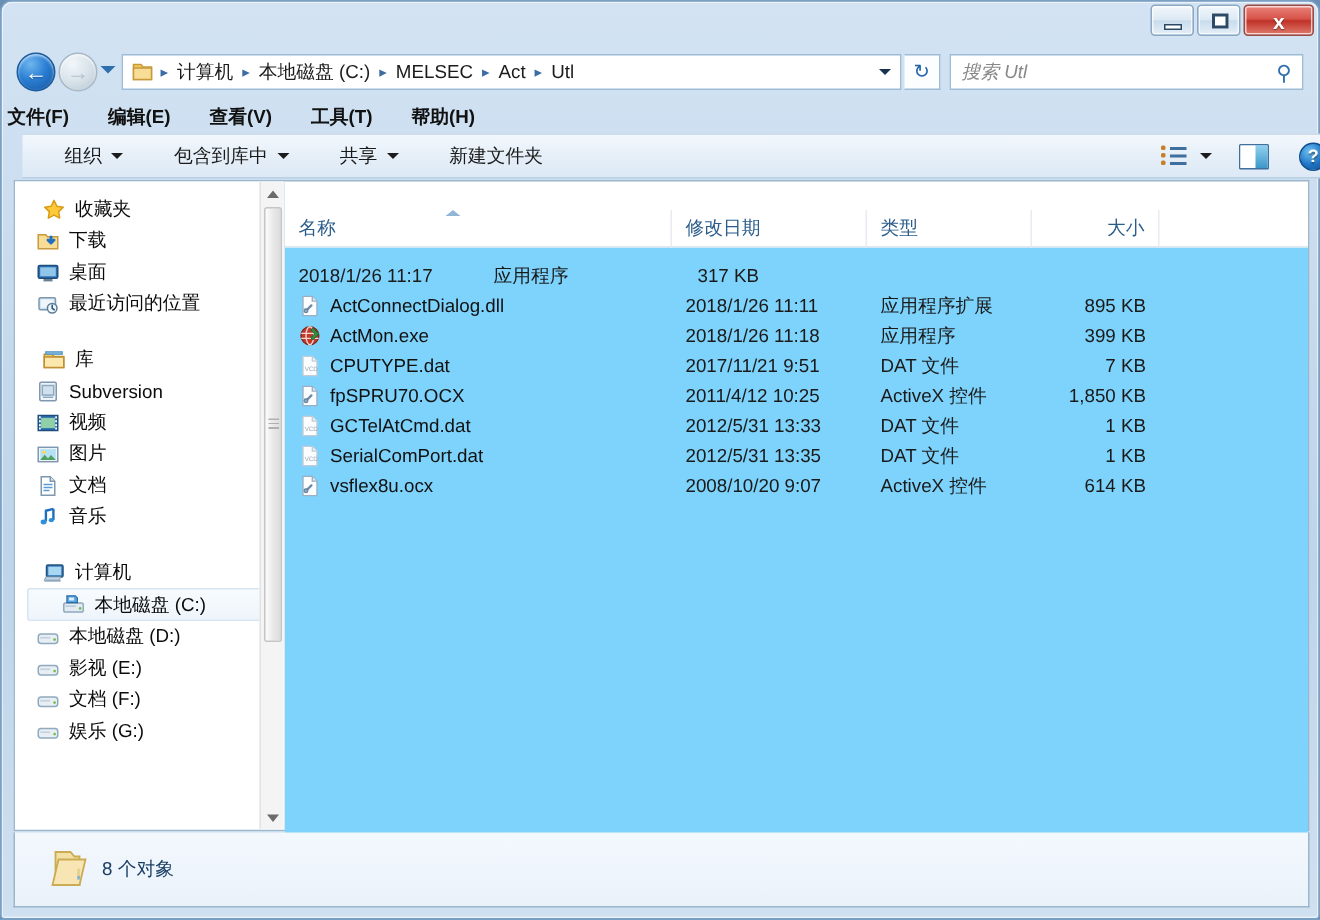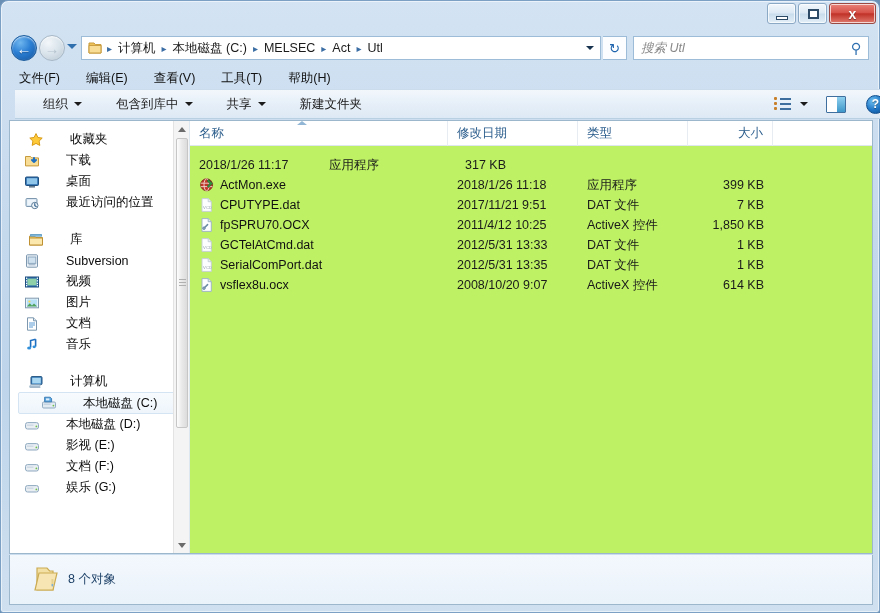--- a/index.html
+++ b/index.html
@@ -130,21 +130,21 @@
   }
   .searchbox .ph {
     flex: 1; padding-left: 7px; font-size: 12.5px; font-style: italic; color: #888;
     white-space: nowrap; overflow: hidden;
   }
   .mag { width: 24px; text-align: center; color: #2d6fb0; font-size: 14px; cursor: default; }
 
   
   .menubar {
     position: absolute; left: 0; top: 66px; width: 880px; height: 22px;
-    display: flex; align-items: center; padding-left: 14px;
+    display: flex; align-items: center;  font-weight: bold;
   }
   .menuitem {
     font-size: 12.5px; color: #111; margin-right: 18px; padding: 2px 4px; cursor: default;
   }
 
   
   .toolbar {
     position: absolute; left: 14px; top: 88px; width: 880px; height: 30px;
     background: linear-gradient(180deg,#f2f7fc 0%, #e6eff8 50%, #dde9f5 100%);
     border-top: 1px solid #cbdcec; border-bottom: 1px solid #b9cfe2;
@@ -197,21 +197,20 @@
 
   
   .sidebar {
     width: 179px; height: 100%; background: #fff; position: relative;
     overflow: hidden; padding-top: 8px;
   }
   .navitem {
     display: flex; align-items: center; height: 21px;
     font-size: 12.5px; color: #0b0b0b; cursor: default; white-space: nowrap;
     padding-left: 18px;
-    gap: 20px;
   }
   .navitem.child { padding-left: 14px; }
   .navitem.selected {
     background: linear-gradient(180deg,#f7fbfe,#eef5fb);
     border: 1px solid #d4e4f2; border-radius: 2px;
     margin: 0 4px 0 8px; padding-left: 22px; height: 22px;
   }
   .navgap { height: 16px; }
   .navicon {
     width: 16px; height: 16px; margin-right: 6px; position: relative; flex: 0 0 16px;
@@ -239,21 +238,21 @@
   }
   .sb-thumb::after {
     content:""; position:absolute; left:2px; top:50%; margin-top:-4px;
     width:7px; height:8px;
     background: repeating-linear-gradient(180deg,#b0b0b0 0 1px, transparent 1px 3px);
   }
 
   .vsplit { width: 1px; background: #dde7ef; height: 100%; }
 
   
-  .filelist { flex: 1; height: 100%; position: relative; overflow: hidden; background: #bef264; }
+  .filelist { flex: 1; height: 100%; position: relative; overflow: hidden; background: #7dd3fc; margin-top: 19px; }
   .colheader {
     display: flex; height: 25px; align-items: center;
     border-bottom: 1px solid #dfe7ee;
     background: #fff; position: relative;
   }
   .col {
     font-size: 12.5px; color: #2b5d8c; height: 25px; line-height: 25px;
     border-right: 1px solid #e6ecf2; padding-left: 9px; cursor: default;
     overflow: hidden; white-space: nowrap;
   }
@@ -600,20 +599,36 @@
       </div>
 
       <div style="height:9px"></div>
 
       <div class="row">
         <div class="cell cell-date">2018/1/26 11:17</div>
         <div class="cell cell-type">应用程序</div>
         <div class="cell cell-size">317 KB</div>
       </div>
 
+      <div class="row">
+        <div class="cell cell-name">
+          <span class="ficon">
+            <svg width="16" height="16" viewBox="0 0 16 16">
+              <path d="M3 1.6h6.2l3.1 3.1v9.7H3z" fill="#fbfdff" stroke="#9aafc2" stroke-width=".9"></path>
+              <path d="M9.2 1.6v3.1h3.1" fill="#dde8f2" stroke="#9aafc2" stroke-width=".9"></path>
+              <path d="M5.4 10.8l3.2-3.2" stroke="#6b8aa5" stroke-width="1.5" stroke-linecap="round"></path>
+              <circle cx="5" cy="11.2" r="1.3" fill="#8fa9bf" stroke="#5d7d99" stroke-width=".7"></circle>
+            </svg>
+          </span>
+          <span>ActConnectDialog.dll</span>
+        </div>
+        <div class="cell cell-date">2018/1/26 11:11</div>
+        <div class="cell cell-type">应用程序扩展</div>
+        <div class="cell cell-size">895 KB</div>
+      </div>
 
       <div class="row">
         <div class="cell cell-name">
           <span class="ficon">
             <svg width="16" height="16" viewBox="0 0 16 16">
               <circle cx="7.6" cy="7.8" r="6" fill="#c0392b" stroke="#7e241a" stroke-width=".8"></circle>
               <path d="M1.8 6.2h11.6M1.8 9.6h11.6" stroke="#f3d7d2" stroke-width=".9"></path>
               <ellipse cx="7.6" cy="7.8" rx="2.6" ry="6" fill="none" stroke="#f3d7d2" stroke-width=".9"></ellipse>
               <path d="M9.6 2.6l4 4-4 4-1.4-1.4 2.6-2.6L8.2 4z" fill="#2f8f3e" stroke="#1d6027" stroke-width=".6"></path>
             </svg>

